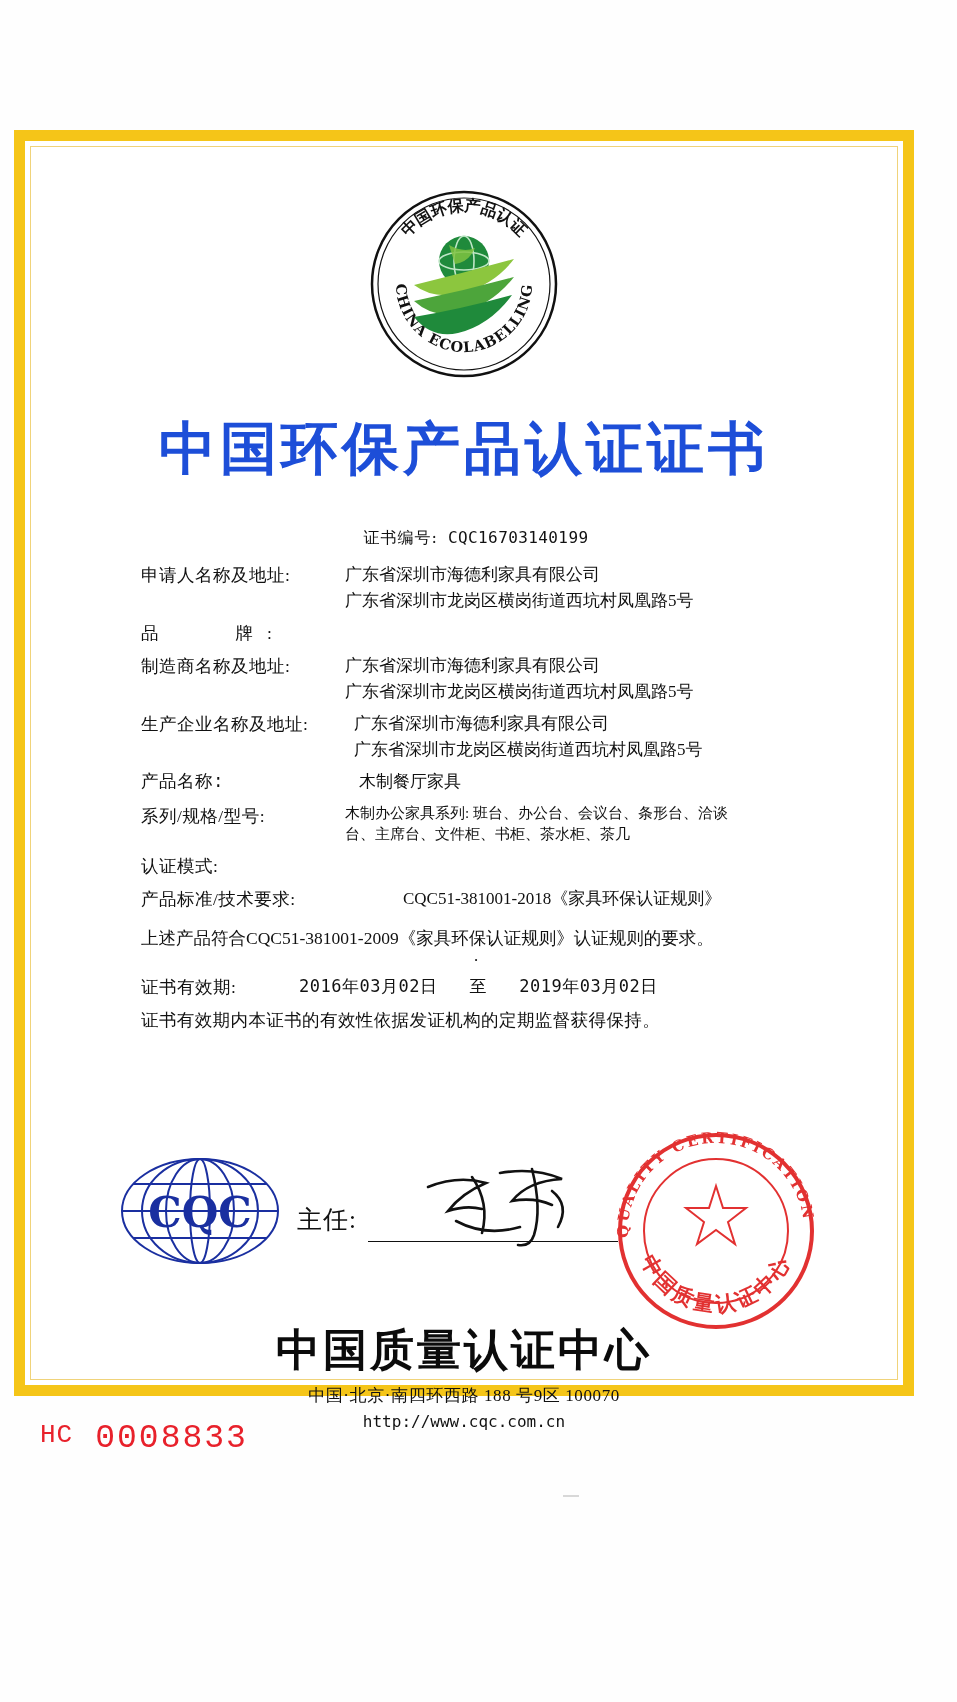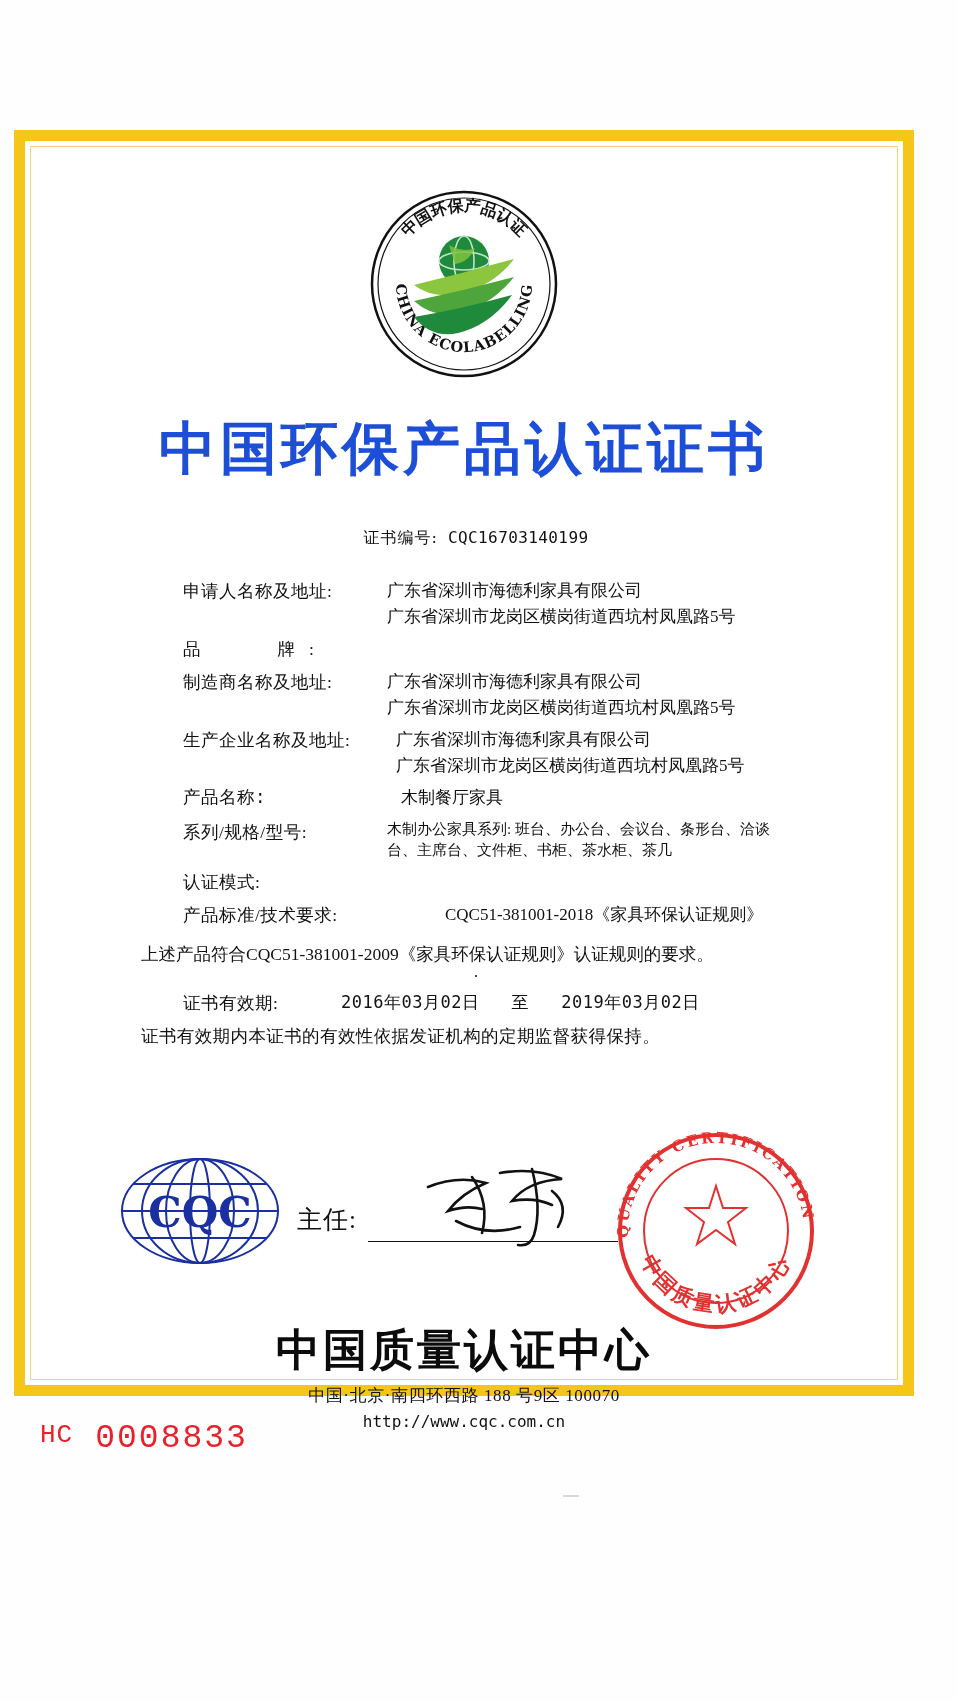--- a/index.html
+++ b/index.html
@@ -79,39 +79,38 @@
     width: 670px;
     font-size: 17.5px;
     line-height: 1.5;
     color: #111;
   }
 
   .cert-no {
     text-align: center;
     font-family: "DejaVu Sans Mono", "Liberation Mono", monospace;
     font-size: 16px;
-    margin-bottom: 28px;
+    margin-bottom: 12px;
     letter-spacing: 0.4px;
   }
   .cert-no .lbl {
     font-family: "DejaVu Serif", "Liberation Serif", serif;
     letter-spacing: 1px;
   }
 
   .row {
     display: flex;
     align-items: flex-start;
     margin-bottom: 7px;
   }
   .row .label {
     flex: 0 0 auto;
     white-space: nowrap;
     font-size: 17.5px;
     letter-spacing: 0.5px;
-    margin-left: 42px;
   }
   .row .value {
     flex: 1 1 auto;
     padding-left: 8px;
     font-size: 17px;
   }
   .value .line { display: block; }
   .value .small { font-size: 15px; line-height: 1.45; }
 
   .label.w-applicant { width: 196px; }

